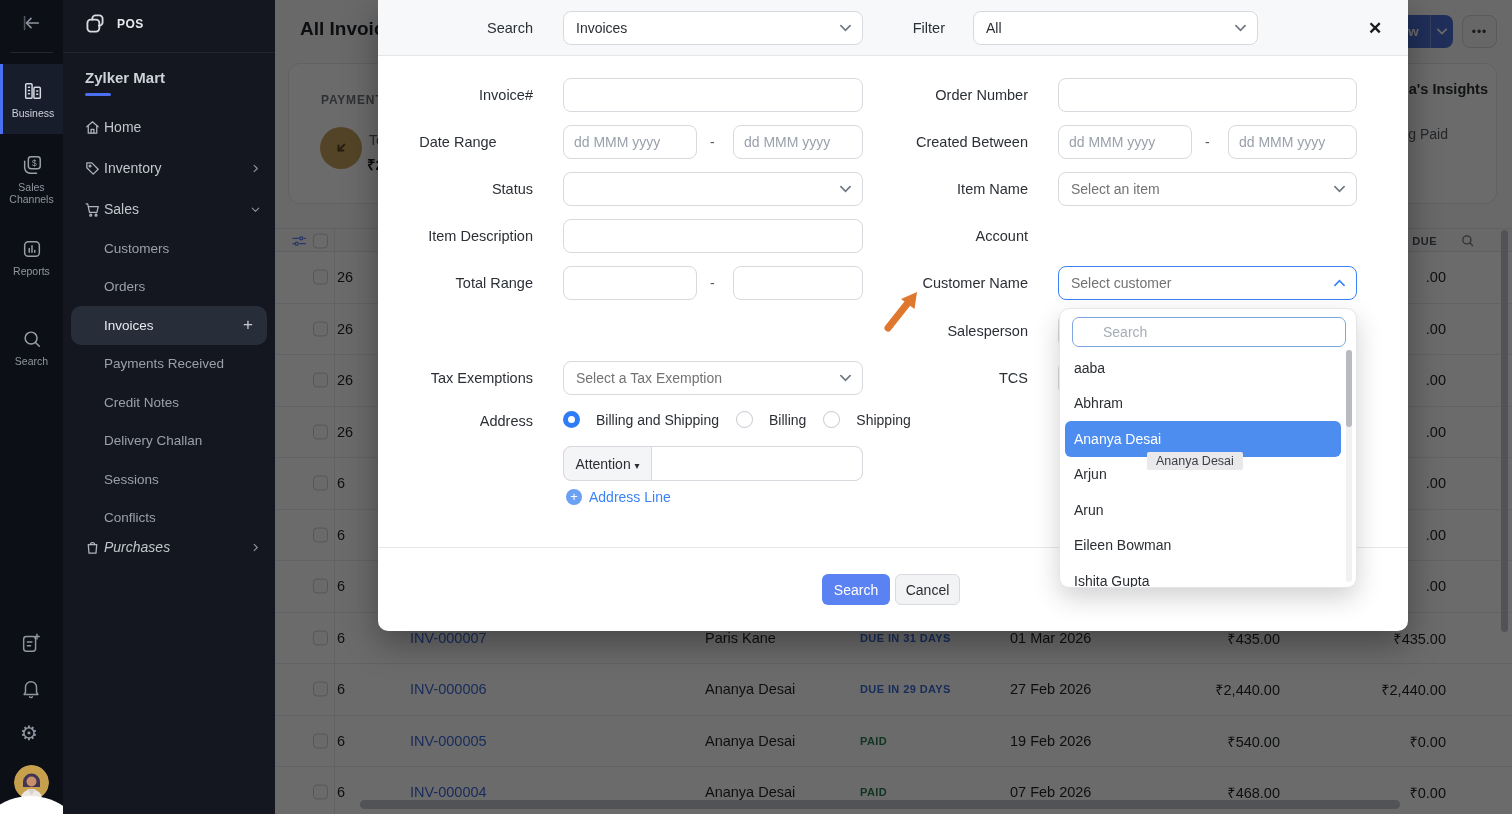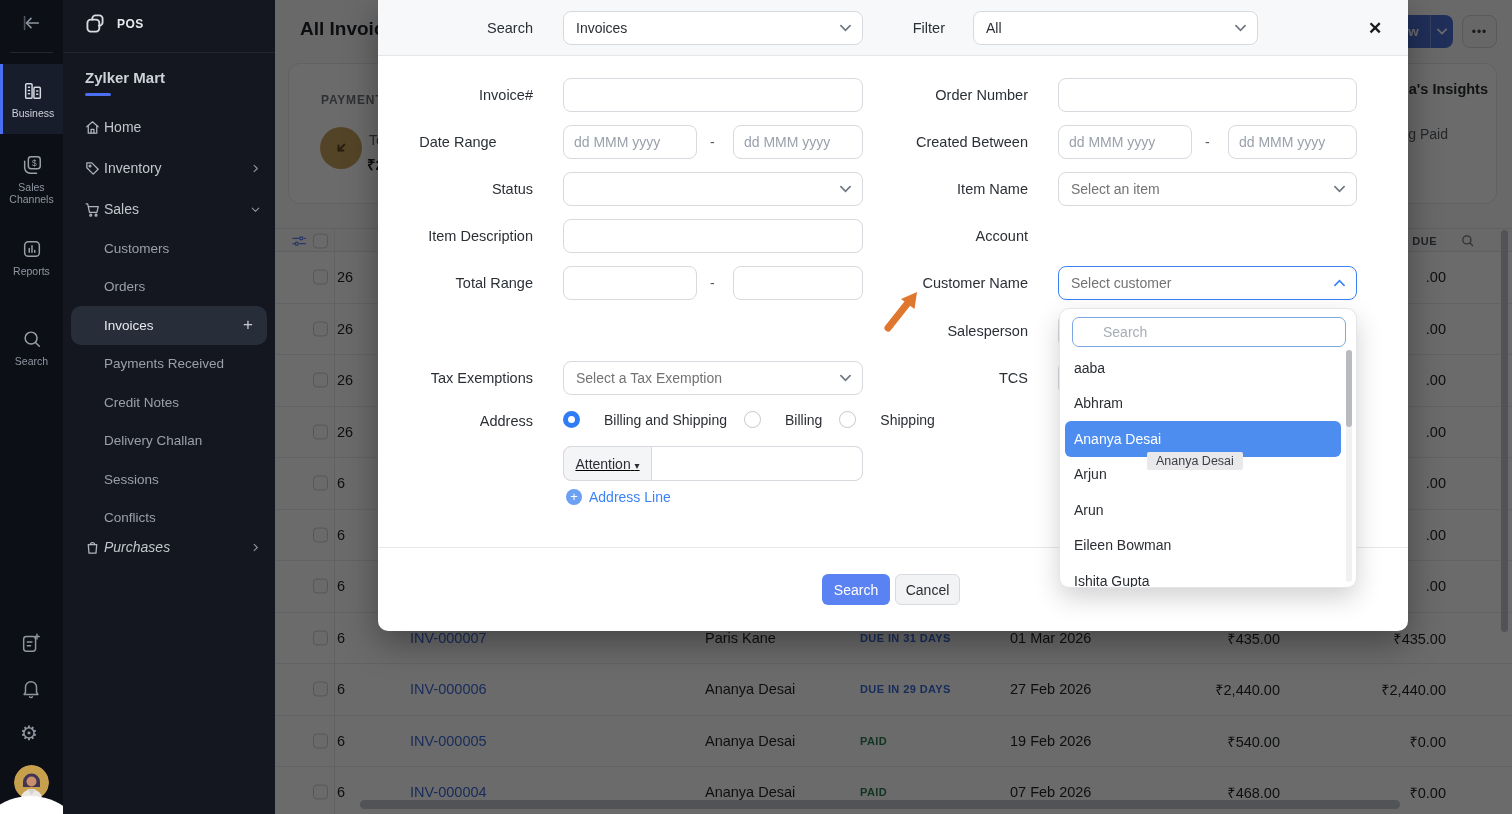--- a/index.html
+++ b/index.html
@@ -103,26 +103,26 @@
   .fake-select .sel-chev { position:absolute; right:11px; color:#6f7680; }
   .fake-select.ph { color:#737373; }
   #modal-close { position:absolute; left:990px; top:18px; background:none; border:none; font-size:17px;
                  font-weight:700; color:#17191c; cursor:pointer; }
   .inp { position:absolute; height:34px; border:1px solid #d6d9de; border-radius:8px; padding:0 10px;
          font-size:14px; color:#2b2f35; font-family:"Liberation Sans",sans-serif; background:#fff; }
   .inp::placeholder { color:#9aa1ab; }
   .dash { position:absolute; font-size:14px; color:#555a61; }
   
   #address-radios { position:absolute; left:185px; top:411px; display:flex; align-items:center; gap:17px; }
-  .radio-opt { display:flex; align-items:center; gap:24px; font-size:14px; color:#2b2f35; cursor:pointer; }
+  .radio-opt { display:flex; align-items:center; gap:16px; font-size:14px; color:#2b2f35; cursor:pointer; }
   .radio { width:17px; height:17px; border-radius:50%; background:#fff; border:1.5px solid #c3c8cf; }
   .radio.sel { border:5.5px solid #2f7df6; }
   
   #attention-group { position:absolute; left:185px; top:446px; width:300px; height:35px; border:1px solid #d6d9de;
-                     border-radius:8px; display:flex; overflow:hidden; background:#f9a8d4;text-decoration:underline; }
+                     border-radius:8px; display:flex; overflow:hidden; background:#f9a8d4; }
   #attention-btn { width:88px; background:#f4f5f6; border:none; border-right:1px solid #d6d9de;
                    font-size:14px; color:#2a2e33; cursor:pointer; font-family:"Liberation Sans",sans-serif; }
   #attention-input { flex:1; border:none; outline:none; padding:0 10px; font-size:14px; }
   #address-line { position:absolute; left:188px; top:489px; display:flex; align-items:center; gap:7px;
                   font-size:14px; color:#3b82f6; cursor:pointer; background:none; border:none; }
   #address-line .pluscirc { width:16px; height:16px; border-radius:50%; background:#6ba0f2; color:#fff;
                             font-size:13px; line-height:15px; text-align:center; }
   
   #modal-footer-divider { position:absolute; left:0; top:547px; width:100%; height:1px; background:#e7e9ec; }
   .btn { position:absolute; top:574px; height:31px; border-radius:6px; font-size:14px; cursor:pointer;

